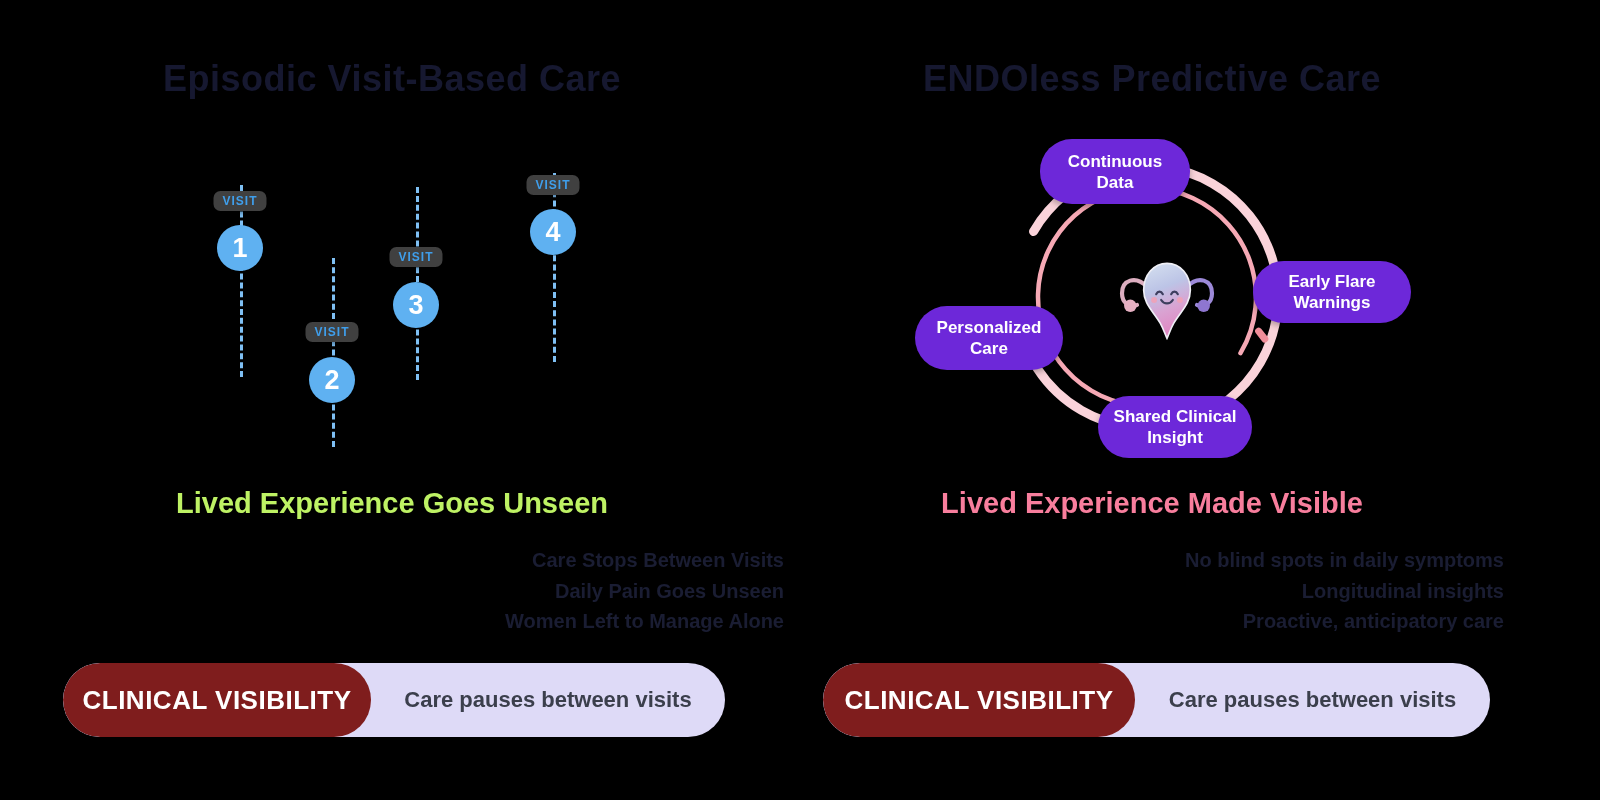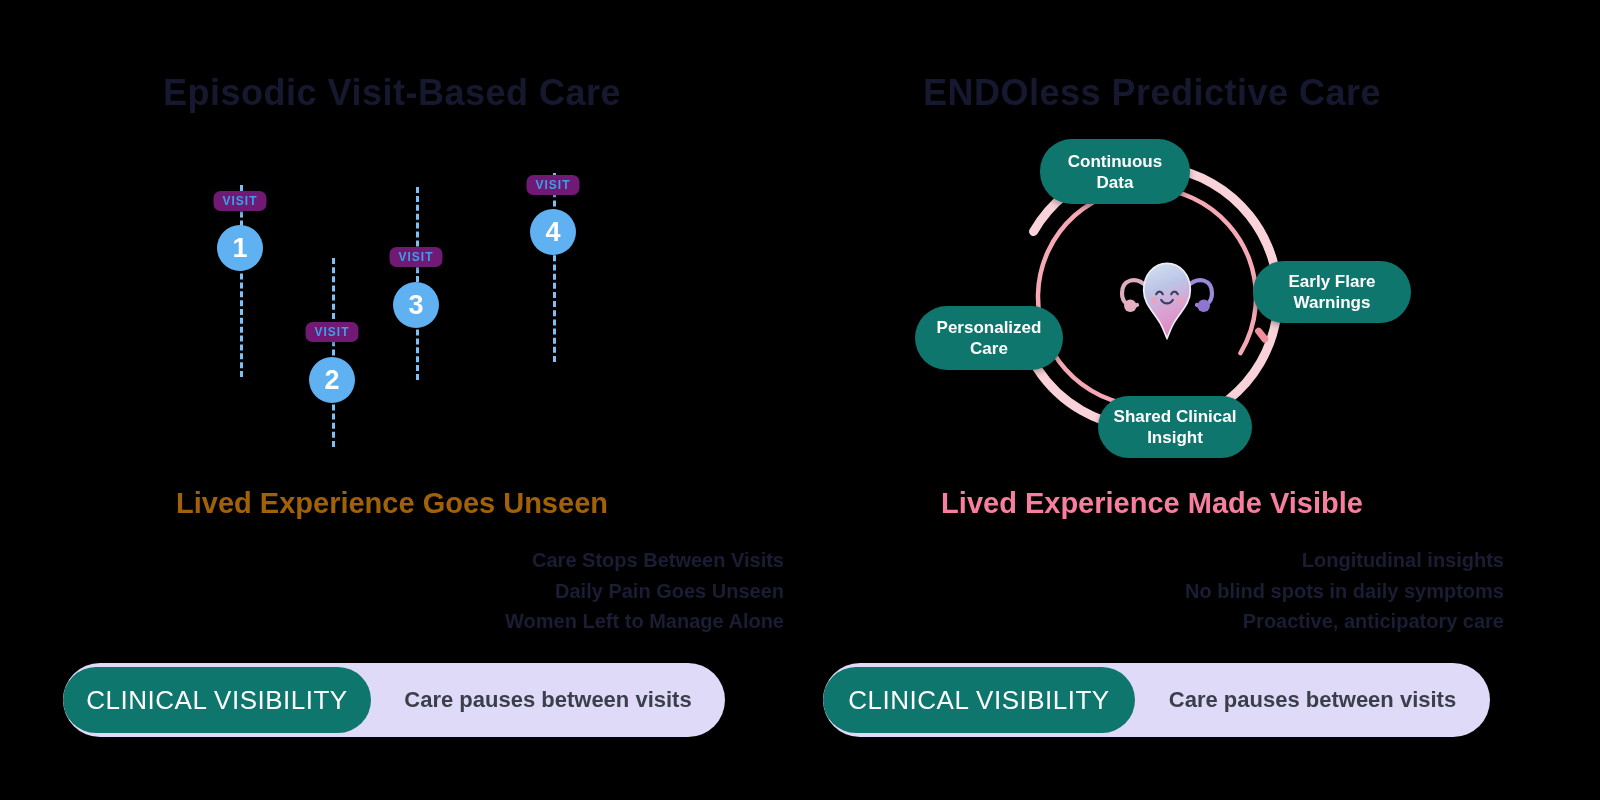--- a/index.html
+++ b/index.html
@@ -2,54 +2,54 @@
 <html><head>
 <meta charset="utf-8">
 <style>
   html,body{margin:0;padding:0;background:#000;width:1600px;height:800px;overflow:hidden;
     font-family:"Liberation Sans","DejaVu Sans",sans-serif;}
   .stage{position:relative;width:1600px;height:800px;background:#000;}
   .panel{position:absolute;top:0;width:800px;height:800px;}
   .panel-left{left:0;}
   .panel-right{left:800px;}
 
-  .panel-title{position:absolute;top:72px;left:0;width:784px;text-align:center;
+  .panel-title{position:absolute;top:58px;left:0;width:784px;text-align:center;
     font-size:36px;font-weight:bold;color:#161830;letter-spacing:.5px;}
   .panel-right .panel-title{width:704px;}
 
   
   .visit-group{position:absolute;}
   .visit-line{position:absolute;width:0;border-left:3px dashed #7FC0F4;}
-  .visit-tag{position:absolute;transform:translateX(-50%);background:#701a75;border-radius:7px;
+  .visit-tag{position:absolute;transform:translateX(-50%);background:#404040;border-radius:7px;
     padding:3px 9px;font-size:12px;font-weight:bold;color:#3F9EEB;letter-spacing:1px;
     box-shadow:0 2px 4px rgba(0,0,0,.35);}
   .visit-circle{position:absolute;transform:translateX(-50%);width:46px;height:46px;border-radius:50%;
     background:#5FB1F1;color:#fff;font-size:27px;font-weight:bold;display:flex;
     align-items:center;justify-content:center;}
 
   
   .headline{position:absolute;top:487px;left:0;width:784px;text-align:center;
     font-size:29px;font-weight:bold;}
-  .headline-blue{color:#a16207;}
+  .headline-blue{color:#bef264;}
   .headline-pink{color:#F87E9D;width:704px;}
   .sublines{position:absolute;top:545px;left:0;width:784px;text-align:right;
     font-size:20px;font-weight:600;color:#1A1D33;line-height:30.5px;}
   .panel-right .sublines{width:704px;}
 
   
   .badge{position:absolute;top:663px;height:74px;background:#DEDAF7;border-radius:37px;
     display:flex;align-items:center;overflow:hidden;}
-  .badge-tag{height:66px;background:#0f766e;border-radius:37px;display:flex;align-items:center;
-    justify-content:center;color:#fff;font-weight:normal;font-size:26px;letter-spacing:.5px;
+  .badge-tag{height:74px;background:#7f1d1d;border-radius:37px;display:flex;align-items:center;
+    justify-content:center;color:#fff;font-weight:bold;font-size:26px;letter-spacing:.5px;
     flex:0 0 auto;}
   .badge-text{flex:1;text-align:center;color:#3B3F4C;font-weight:bold;font-size:22px;}
 
   
   .ring-svg{position:absolute;left:0;top:0;}
-  .ring-pill{position:absolute;background:#0f766e;border-radius:32px;color:#fff;
+  .ring-pill{position:absolute;background:#6d28d9;border-radius:32px;color:#fff;
     font-weight:bold;font-size:17px;line-height:21px;text-align:center;display:flex;
     align-items:center;justify-content:center;padding:6px 10px;box-sizing:border-box;
     box-shadow:0 3px 6px rgba(0,0,0,.3);}
   .mascot{position:absolute;}
 </style>
 </head>
 <body>
 
 <div class="stage">
 
@@ -127,22 +127,22 @@
     </svg>
 
     <div class="ring-pill" style="left:240px;top:139px;width:150px;height:65px;">Continuous Data</div>
     <div class="ring-pill" style="left:453px;top:261px;width:158px;height:62px;">Early Flare Warnings</div>
     <div class="ring-pill" style="left:115px;top:306px;width:148px;height:64px;">Personalized Care</div>
     <div class="ring-pill" style="left:298px;top:396px;width:154px;height:62px;">Shared Clinical Insight</div>
 
     <div class="headline headline-pink">Lived Experience Made Visible</div>
 
     <div class="sublines">
+      <div>No blind spots in daily symptoms</div>
       <div>Longitudinal insights</div>
-      <div>No blind spots in daily symptoms</div>
       <div>Proactive, anticipatory care</div>
     </div>
 
     <div class="badge" style="left:23px;width:667px;">
       <div class="badge-tag" style="width:312px;">CLINICAL VISIBILITY</div>
       <div class="badge-text">Care pauses between visits</div>
     </div>
   </div>
 
 </div>

